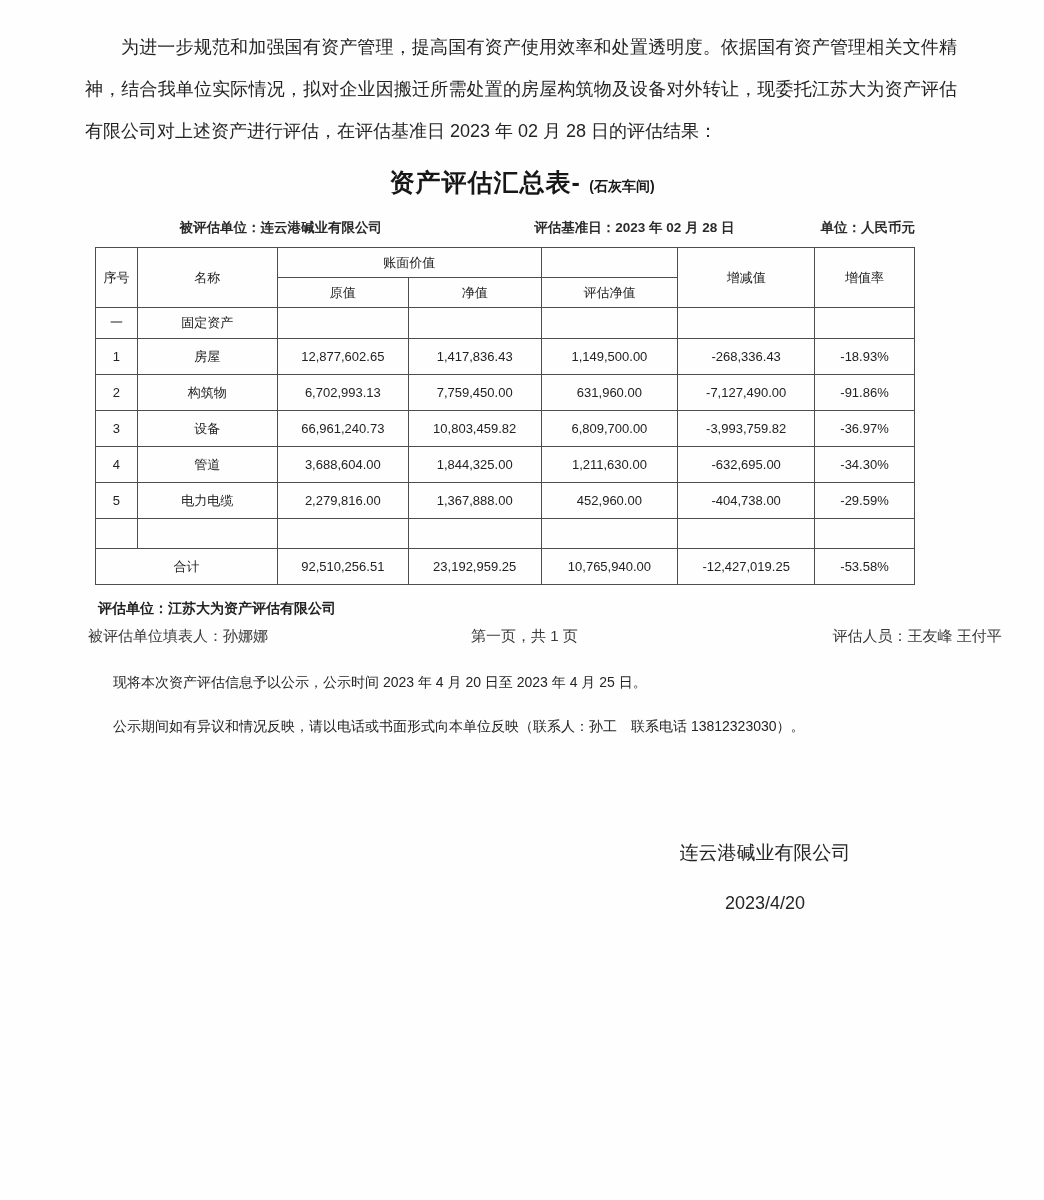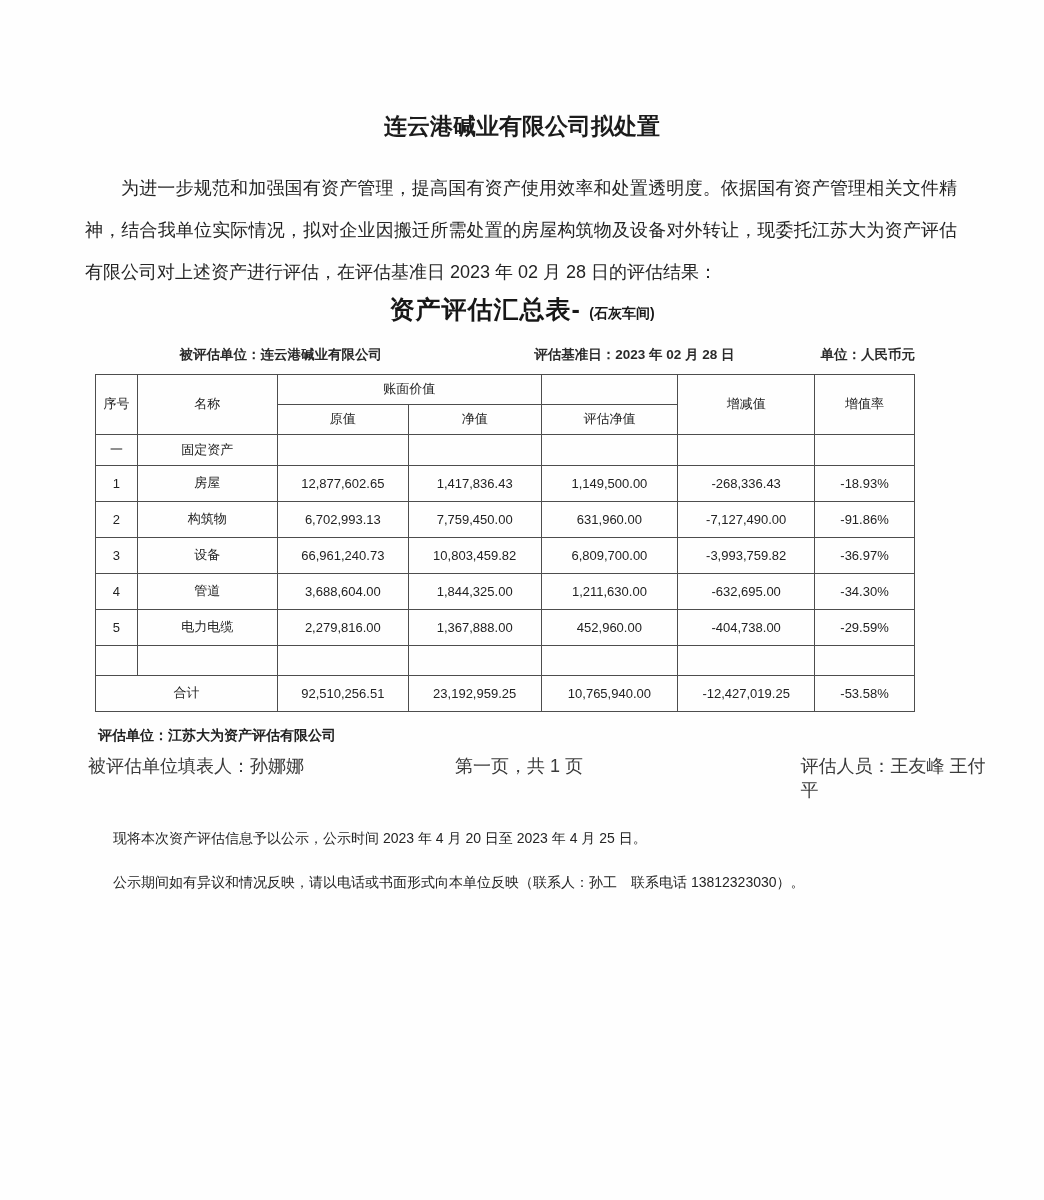--- a/index.html
+++ b/index.html
@@ -28,21 +28,21 @@
   .doc-title.second { margin-top: 17px; }
   .intro {
     margin: 26px 87px 0 85px;
     font-size: 18px;
     line-height: 42px;
     text-align: justify;
     text-indent: 2em;
     color: #242424;
   }
   .table-title {
-    margin-top: 0;
+    margin-top: 14px;
     text-align: center;
     color: #171717;
   }
   .table-title .big {
     font-size: 25px;
     font-weight: 700;
     letter-spacing: 1px;
   }
   .table-title .small {
     font-size: 14px;
@@ -88,22 +88,23 @@
     margin: 15px 6px 0 98px;
     font-size: 14px;
     font-weight: 700;
     color: #222222;
   }
   .sheet-footer {
     display: grid;
     grid-template-columns: 40.7% 38.3% 21%;
     width: 902px;
     margin: 9px 0 0 88px;
-    font-size: 18px;
+    font-size: 15px;
     color: #3a3a3a;
+    gap: 16px;
   }
   .fill-date {
     margin: 9px 0 0 88px;
     font-size: 12.5px;
     color: #3a3a3a;
   }
   .closing {
     margin: 14px 108px 0 85px;
     font-size: 14px;
     line-height: 44px;
@@ -124,21 +125,20 @@
   .signature .sig-date {
     margin-top: 27px;
     font-size: 18px;
   }
 </style>
 </head>
 <body>
 
 <div class="page">
 
-  <h1 class="doc-title first">连云港碱业有限公司拟处置</h1>
 
   <p class="intro">为进一步规范和加强国有资产管理，提高国有资产使用效率和处置透明度。依据国有资产管理相关文件精神，结合我单位实际情况，拟对企业因搬迁所需处置的房屋构筑物及设备对外转让，现委托江苏大为资产评估有限公司对上述资产进行评估，在评估基准日 2023 年 02 月 28 日的评估结果：</p>
 
   <div class="table-title">
     <span class="big">资产评估汇总表-</span>
     <span class="small">(石灰车间)</span>
   </div>
 
   <div class="table-meta">
     <span>被评估单位：连云港碱业有限公司</span>
@@ -253,14 +253,18 @@
     <span>第一页，共 1 页</span>
     <span>评估人员：王友峰 王付平</span>
   </div>
 
 
   <div class="closing">
     <p>现将本次资产评估信息予以公示，公示时间 2023 年 4 月 20 日至 2023 年 4 月 25 日。</p>
     <p>公示期间如有异议和情况反映，请以电话或书面形式向本单位反映（联系人：孙工　联系电话 13812323030）。</p>
   </div>
 
+  <div class="signature">
+    <div class="sig-company">连云港碱业有限公司</div>
+    <div class="sig-date">2023/4/20</div>
+  </div>
 
 </div>
 
 </body></html>

